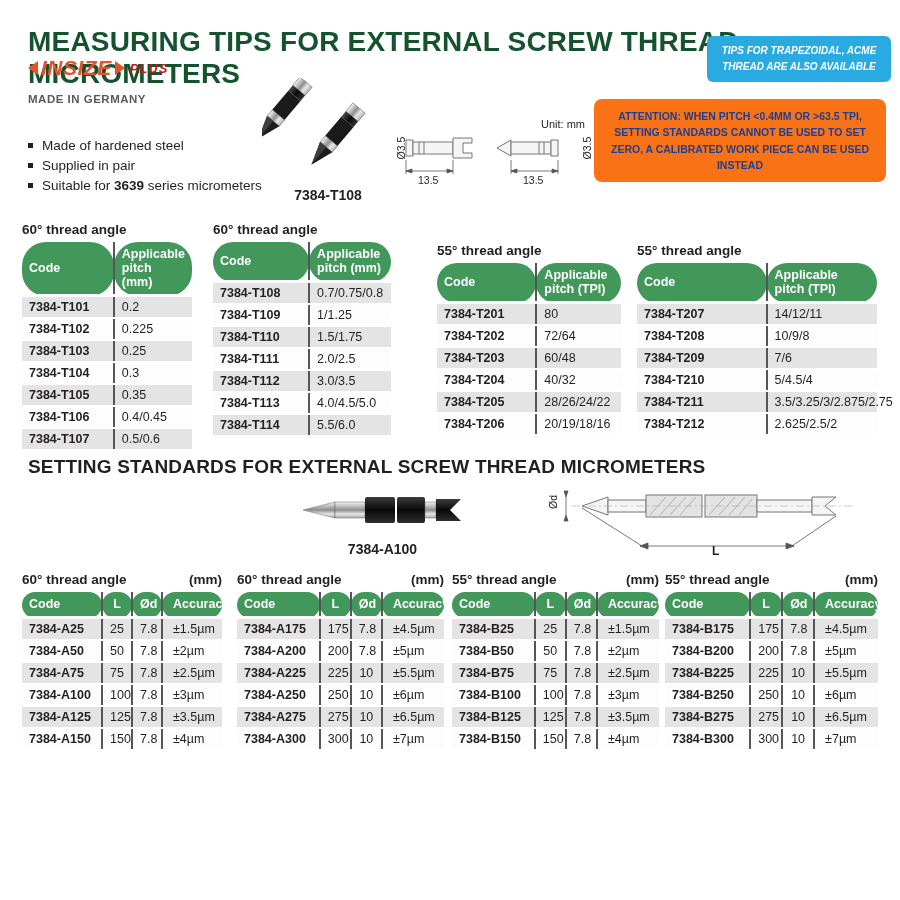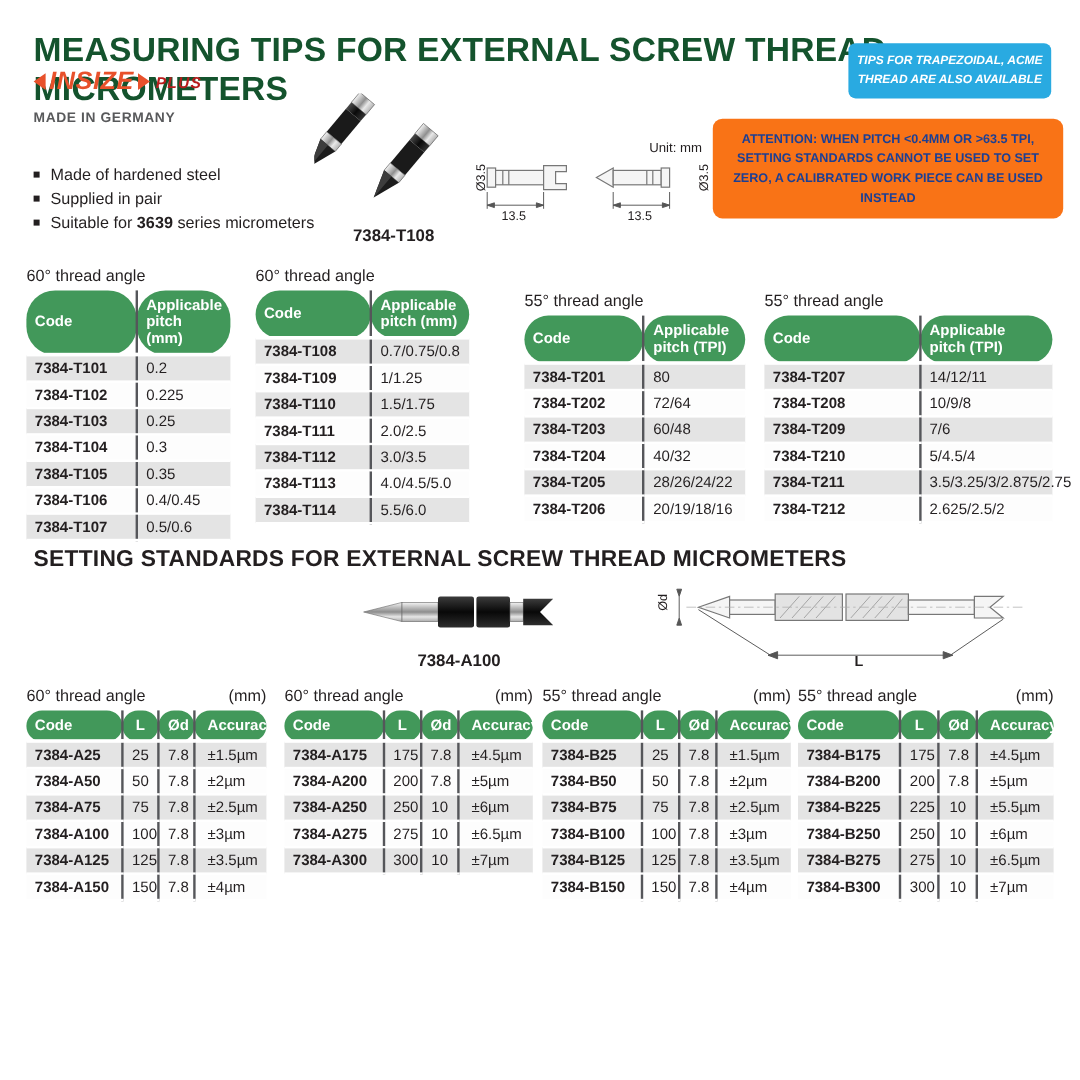--- a/index.html
+++ b/index.html
@@ -11,39 +11,39 @@
 
   .logo { position: absolute; left: 28px; top: 56px; }
   .logo-row { display: flex; align-items: center; }
   .logo-brand { color: #e8512b; font-size: 21px; font-weight: 800; font-style: italic; letter-spacing: 0.5px; }
   .logo-plus { color: #b91c1c; font-size: 13px; font-weight: 800; font-style: italic; margin-left: 5px; letter-spacing: 1px; }
   .tri { width: 0; height: 0; display: inline-block; }
   .tri-left { border-top: 7px solid transparent; border-bottom: 7px solid transparent; border-right: 10px solid #e8512b; margin-right: 3px; }
   .tri-right { border-top: 7px solid transparent; border-bottom: 7px solid transparent; border-left: 10px solid #e8512b; margin-left: 3px; }
   .made-in { color: #58595b; font-size: 11.5px; font-weight: bold; margin-top: 13px; letter-spacing: 0.5px; }
 
-  .blue-box { position: absolute; left: 707px; top: 36px; width: 169px; min-height: 46px; background: #29aae1; border-radius: 6px; color: #fff; font-weight: bold; font-style: italic; font-size: 10px; line-height: 1.55; text-align: center; padding: 7px 6px; }
+  .blue-box { position: absolute; left: 707px; top: 36px; width: 184px; min-height: 46px; background: #29aae1; border-radius: 6px; color: #fff; font-weight: bold; font-style: italic; font-size: 10px; line-height: 1.55; text-align: center; padding: 7px 6px; }
   .attention-box { position: absolute; left: 594px; top: 99px; width: 292px; background: #f97316; border-radius: 8px; color: #1c3f94; font-weight: bold; font-size: 10.5px; line-height: 1.55; text-align: center; padding: 9px 8px; }
 
   .bullets { position: absolute; left: 28px; top: 138px; font-size: 13.5px; color: #231f20; }
   .bullet { display: flex; align-items: center; margin-bottom: 5px; }
   .bullet-square { width: 5px; height: 5px; background: #231f20; margin-right: 9px; flex: 0 0 auto; }
 
   .photo-tips { position: absolute; left: 262px; top: 78px; width: 132px; text-align: center; }
   .photo-std  { position: absolute; left: 295px; top: 486px; width: 175px; text-align: center; }
   .model-label { font-size: 14px; font-weight: bold; color: #231f20; margin-top: 3px; }
 
   .drawing-tips { position: absolute; left: 392px; top: 116px; width: 205px; height: 75px; }
   .drawing-std  { position: absolute; left: 552px; top: 478px; width: 340px; height: 88px; }
   .unit-label { position: absolute; right: 12px; top: 2px; font-size: 11px; color: #231f20; }
   .dim-label { position: absolute; font-size: 10.5px; color: #231f20; }
   .rot { transform: rotate(-90deg); transform-origin: center; }
 
   .tblock { position: absolute; }
-  .ttitle { display: flex; justify-content: space-between; align-items: flex-end; font-size: 13.5px; font-weight: normal; color: #231f20; margin-bottom: 5px; }
+  .ttitle { display: flex; justify-content: space-between; align-items: flex-end; font-size: 13.5px; font-weight: bold; color: #231f20; margin-bottom: 5px; }
   table.ptable { border-collapse: collapse; width: 100%; table-layout: fixed; }
   .ptable th { background: #42985a; color: #fff; font-size: 12.5px; font-weight: bold; text-align: left; padding: 5px 7px; border-right: 2px solid #55565a; border-bottom: 3px solid #fff; vertical-align: middle; border-radius: 24px; }
   .ptable th:last-child { border-right: none; }
   .ptable td { font-size: 12.5px; color: #231f20; padding: 3px 7px; border-right: 2px solid #55565a; border-bottom: 2px solid #fff; }
   .ptable td:last-child { border-right: none; }
   .ptable tbody tr:nth-child(odd) td { background: #e4e4e4; }
   .ptable tbody tr:nth-child(even) td { background: #fdfdfd; }
   .ptable td.code { font-weight: bold; }
   .t2 th:nth-child(1), .t2 td:nth-child(1) { width: 54%; }
   .t4 th:nth-child(1), .t4 td:nth-child(1) { width: 40%; }
@@ -460,20 +460,26 @@
             <td>7.8</td>
             <td>±4.5µm</td>
           </tr>
           <tr>
             <td class="code">7384-A200</td>
             <td>200</td>
             <td>7.8</td>
             <td>±5µm</td>
           </tr>
           <tr>
+            <td class="code">7384-A225</td>
+            <td>225</td>
+            <td>10</td>
+            <td>±5.5µm</td>
+          </tr>
+          <tr>
             <td class="code">7384-A250</td>
             <td>250</td>
             <td>10</td>
             <td>±6µm</td>
           </tr>
           <tr>
             <td class="code">7384-A275</td>
             <td>275</td>
             <td>10</td>
             <td>±6.5µm</td>

